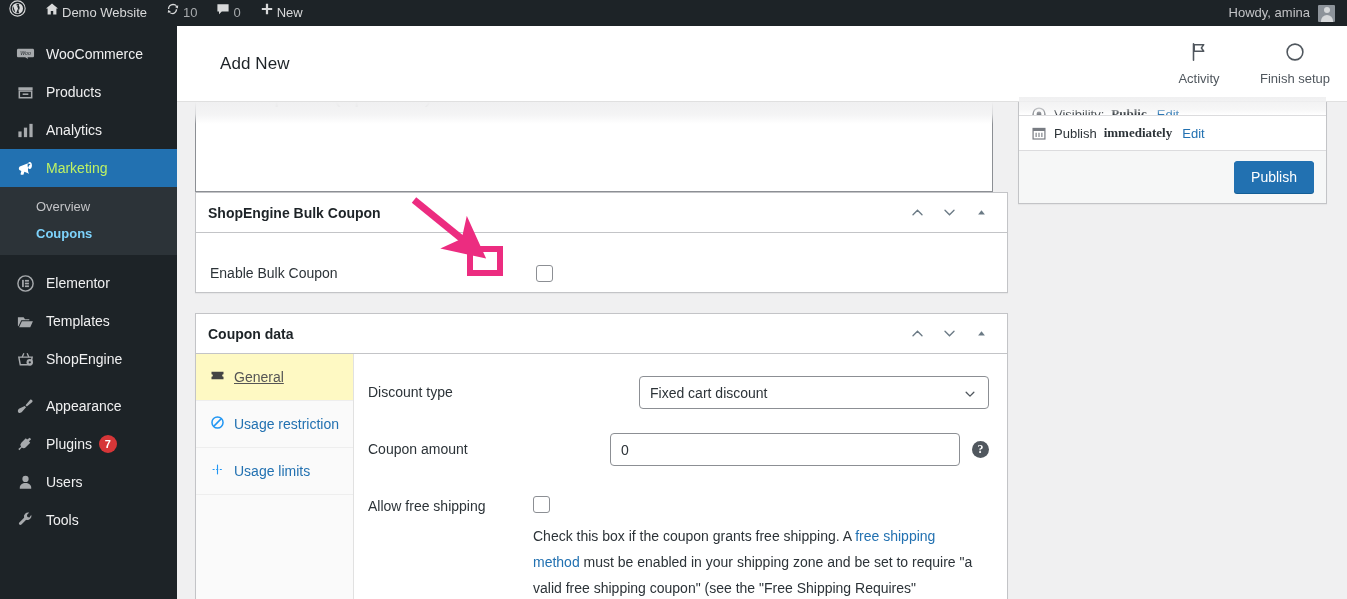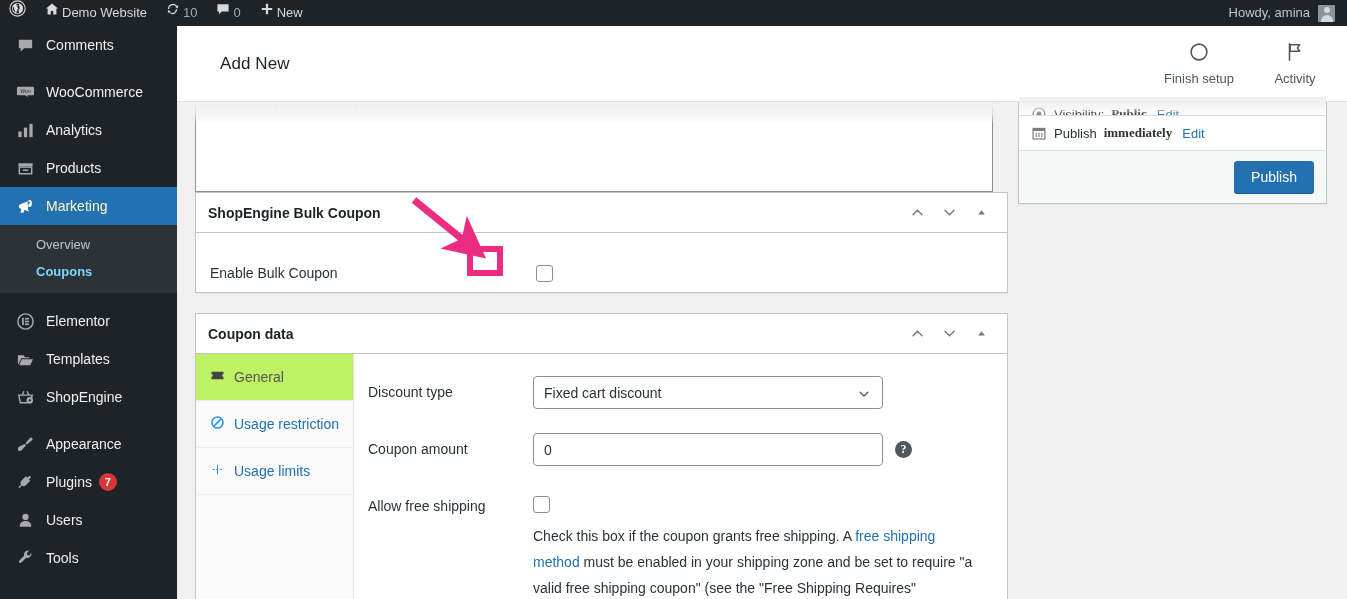--- a/index.html
+++ b/index.html
@@ -49,21 +49,21 @@
     position: relative;
     display: flex; align-items: center; gap: 0;
     height: 38px; padding: 0 0 0 12px; cursor: pointer; color: #f0f0f1;
   }
   .menu-item .mi-icon {
     width: 26px; flex: none; display: flex; align-items: center; justify-content: center;
     color: #a7aaad;
   }
   .menu-item .mi-label { padding-left: 8px; white-space: nowrap; }
   .menu-item.current {
-    background: #2271b1; color: #fef9c3; font-weight: 400;
+    background: #2271b1; color: #bef264; font-weight: 400;
   }
   .menu-item.current .mi-icon { color: #fff; }
   .menu-item.current::after {
     content: ""; position: absolute; right: -8px; top: 50%;
     margin-top: -8px; border: 8px solid transparent;
     border-right-color: #f0f0f1; border-left: 0;
   }
   .menu-sep { height: 9px; }
   .submenu { background: #2c3338; padding: 6px 0 8px 0; }
   .submenu-item {
@@ -162,29 +162,29 @@
     width: 158px; flex: none; background: #fafafa;
     border-right: 1px solid #e1e1e1;
   }
   .cd-tab {
     display: flex; align-items: flex-start; gap: 9px;
     padding: 12px 10px 12px 13px; font-size: 14px;
     color: #2271b1; cursor: pointer; line-height: 22px;
     border-bottom: 1px solid #eee;
   }
   .cd-tab .cd-ico { flex: none; width: 16px; display:flex; align-items:center; justify-content:center; padding-top: 2px; }
-  .cd-tab.active { background: #bef264; color: #555; font-weight: 400; }
+  .cd-tab.active { background: #fef9c3; color: #555; font-weight: 400; text-decoration: underline; }
   #cd-panel { flex: 1; padding: 22px 18px 10px 14px; }
 
   .cd-row { display: flex; align-items: flex-start; margin-bottom: 24px; }
   .cd-row-label {
     width: 165px; flex: none; font-size: 14px; color: #2c3338;
     padding-top: 7px; line-height: 1.4;
   }
-  .cd-control { flex: 1; display: flex; align-items: flex-start; gap: 12px; }
+  .cd-control { flex: 1; display: flex; align-items: flex-start; gap: 12px; justify-content: flex-end; }
   .wc-select, .wc-input {
     width: 350px; height: 33px; border: 1px solid #8c8f94;
     border-radius: 4px; background: #fff; font-size: 14px;
     color: #2c3338; padding: 0 10px; font-family: "Liberation Sans", sans-serif;
     outline: none; appearance: none;
   }
   .select-wrap { position: relative; width: 350px; }
   .select-chevron {
     position: absolute; right: 12px; top: 11px;
     pointer-events: none; color: #50575e;
@@ -287,61 +287,53 @@
       <span>New</span>
     </div>
     <div class="ab-right">
       <span>Howdy, amina</span>
       <span class="ab-avatar"></span>
     </div>
   </div>
 
   <div id="sidebar">
 
-    <div class="menu-item">
-      <span class="mi-icon">
-        <svg width="19" height="19" viewBox="0 0 20 20">
-            <path d="M3 4h14v9H8.5L5 16.5V13H3V4z" fill="currentColor"></path>
-          </svg>
-      </span>
-      <span class="mi-label">Comments</span>
-    </div>
 
     <div class="menu-sep"></div>
 
     <div class="menu-item">
       <span class="mi-icon">
         <svg width="19" height="19" viewBox="0 0 20 20">
             <path d="M2.5 4h15c.8 0 1.5.6 1.5 1.4v6.2c0 .8-.7 1.4-1.5 1.4h-5.4l.7 1.8-3.2-1.8H2.5c-.8 0-1.5-.6-1.5-1.4V5.4C1 4.6 1.7 4 2.5 4z" fill="currentColor"></path>
             <text x="10" y="10.6" font-size="5.4" fill="#1d2327" text-anchor="middle" font-family="sans-serif" font-style="italic">Woo</text>
           </svg>
       </span>
       <span class="mi-label">WooCommerce</span>
+    </div>
+
+    <div class="menu-item">
+      <span class="mi-icon">
+        <svg width="19" height="19" viewBox="0 0 20 20">
+            <rect x="2.5" y="4.5" width="15" height="3" fill="currentColor"></rect>
+            <rect x="3.5" y="8.5" width="13" height="7" fill="none" stroke="currentColor" stroke-width="1.6"></rect>
+            <rect x="7" y="11" width="6" height="1.6" fill="currentColor"></rect>
+          </svg>
+      </span>
+      <span class="mi-label">Products</span>
     </div>
 
     <div class="menu-item">
       <span class="mi-icon">
         <svg width="19" height="19" viewBox="0 0 20 20">
             <rect x="2.5" y="11" width="3.4" height="6" fill="currentColor"></rect>
             <rect x="8.3" y="7" width="3.4" height="10" fill="currentColor"></rect>
             <rect x="14.1" y="3" width="3.4" height="14" fill="currentColor"></rect>
           </svg>
       </span>
       <span class="mi-label">Analytics</span>
-    </div>
-
-    <div class="menu-item">
-      <span class="mi-icon">
-        <svg width="19" height="19" viewBox="0 0 20 20">
-            <rect x="2.5" y="4.5" width="15" height="3" fill="currentColor"></rect>
-            <rect x="3.5" y="8.5" width="13" height="7" fill="none" stroke="currentColor" stroke-width="1.6"></rect>
-            <rect x="7" y="11" width="6" height="1.6" fill="currentColor"></rect>
-          </svg>
-      </span>
-      <span class="mi-label">Products</span>
     </div>
 
     <div class="menu-item current">
       <span class="mi-icon">
         <svg width="19" height="19" viewBox="0 0 20 20">
             <path d="M14.5 3.2c1.3 0 2.3 1.6 2.3 3.6s-1 3.6-2.3 3.6S12.2 8.8 12.2 6.8s1-3.6 2.3-3.6zm-1.8 1.2L4.6 7.6C3.6 8 3 8.9 3 9.9c0 1 .6 1.9 1.6 2.3l1 .4-.8 3.2c-.1.5.2.9.7.9h1.7c.4 0 .7-.2.8-.6l.8-2.7 5.1 2c-.8-1-1.3-2.5-1.3-4.2 0-2.6 1.1-4.8 2.7-5.6z" fill="currentColor"></path>
           </svg>
       </span>
       <span class="mi-label">Marketing</span>
     </div>
@@ -426,36 +418,36 @@
       </span>
       <span class="mi-label">Tools</span>
     </div>
   </div>
 
   <div id="content">
 
     <div id="page-header">
       <div id="page-title">Add New</div>
       <div class="header-actions">
-        <div class="header-action">
-          <span>
-            <svg width="22" height="22" viewBox="0 0 24 24">
-                <circle cx="12" cy="12" r="8.6" fill="none" stroke="#50575e" stroke-width="1.7"></circle>
-              </svg>
-          </span>
-          <span class="ha-label">Finish setup</span>
-        </div>
         <div class="header-action">
           <span>
             <svg width="22" height="22" viewBox="0 0 24 24">
                 <path d="M6 3v18" stroke="#50575e" stroke-width="1.7" fill="none" stroke-linecap="round"></path>
                 <path d="M6.8 4h10.4l-2.6 3.6 2.6 3.6H6.8z" fill="none" stroke="#50575e" stroke-width="1.6" stroke-linejoin="round"></path>
               </svg>
           </span>
           <span class="ha-label">Activity</span>
+        </div>
+        <div class="header-action">
+          <span>
+            <svg width="22" height="22" viewBox="0 0 24 24">
+                <circle cx="12" cy="12" r="8.6" fill="none" stroke="#50575e" stroke-width="1.7"></circle>
+              </svg>
+          </span>
+          <span class="ha-label">Finish setup</span>
         </div>
       </div>
     </div>
 
     <div id="columns">
 
       <div id="col-main">
 
         <div id="desc-wrap">
           <textarea id="desc-box" placeholder="Description (optional)" style=""></textarea>

